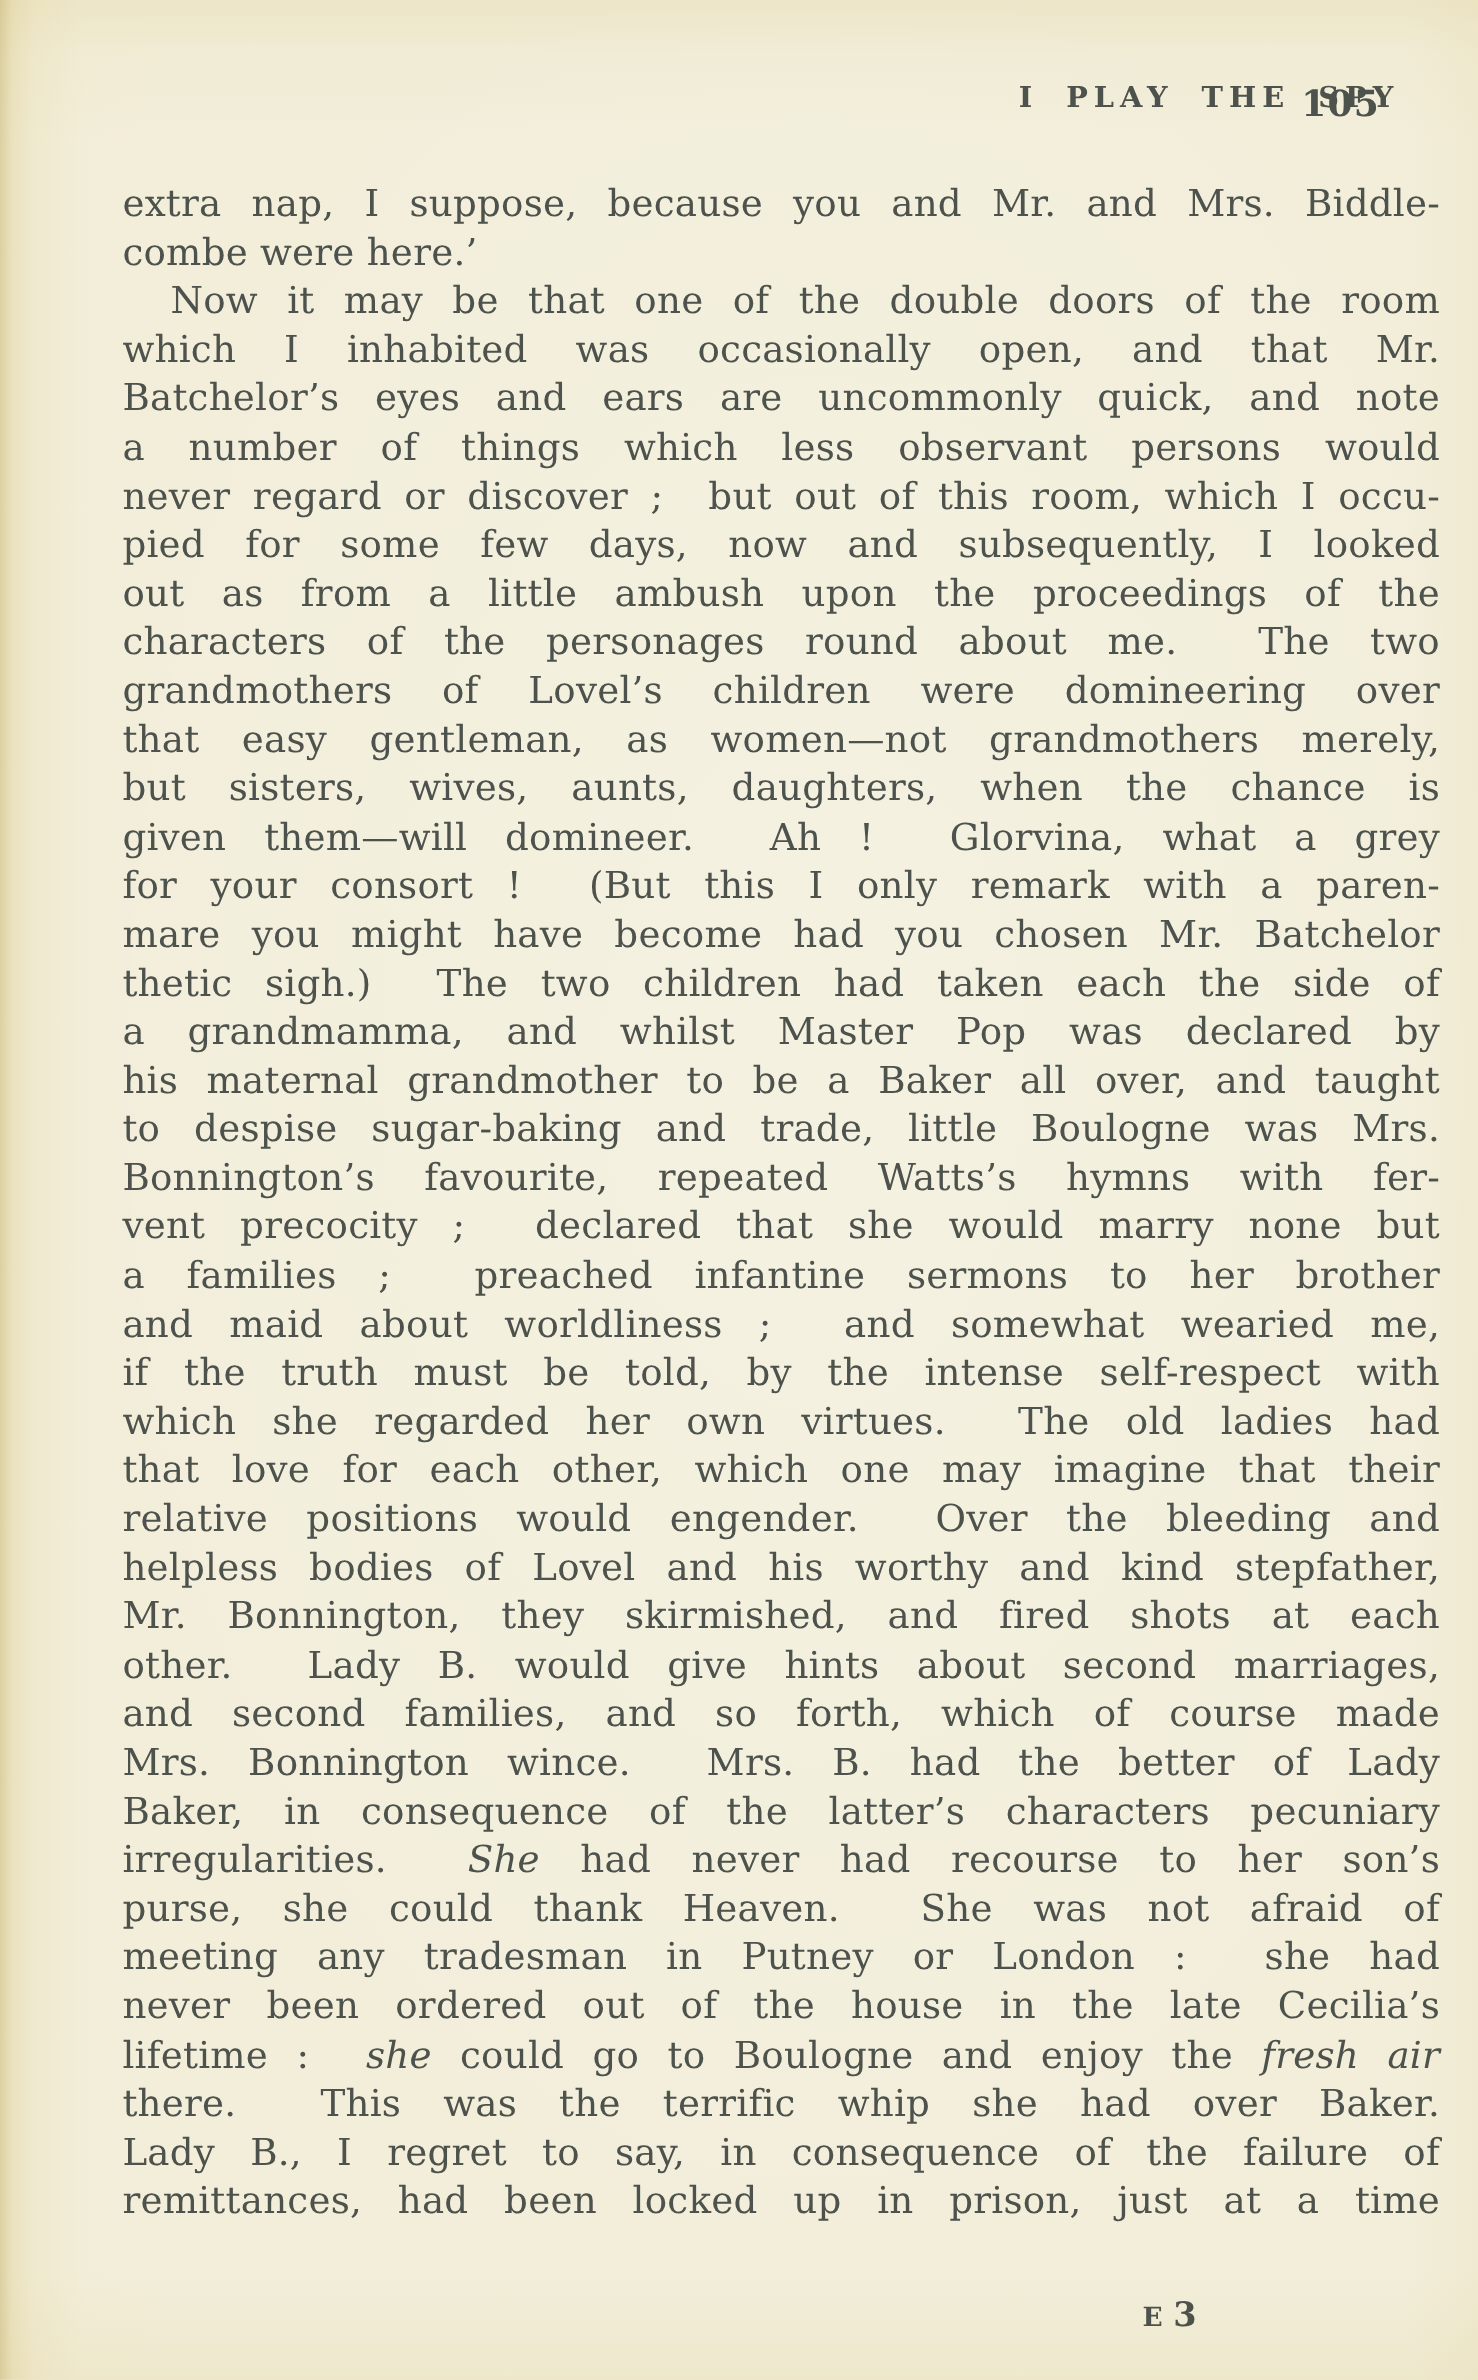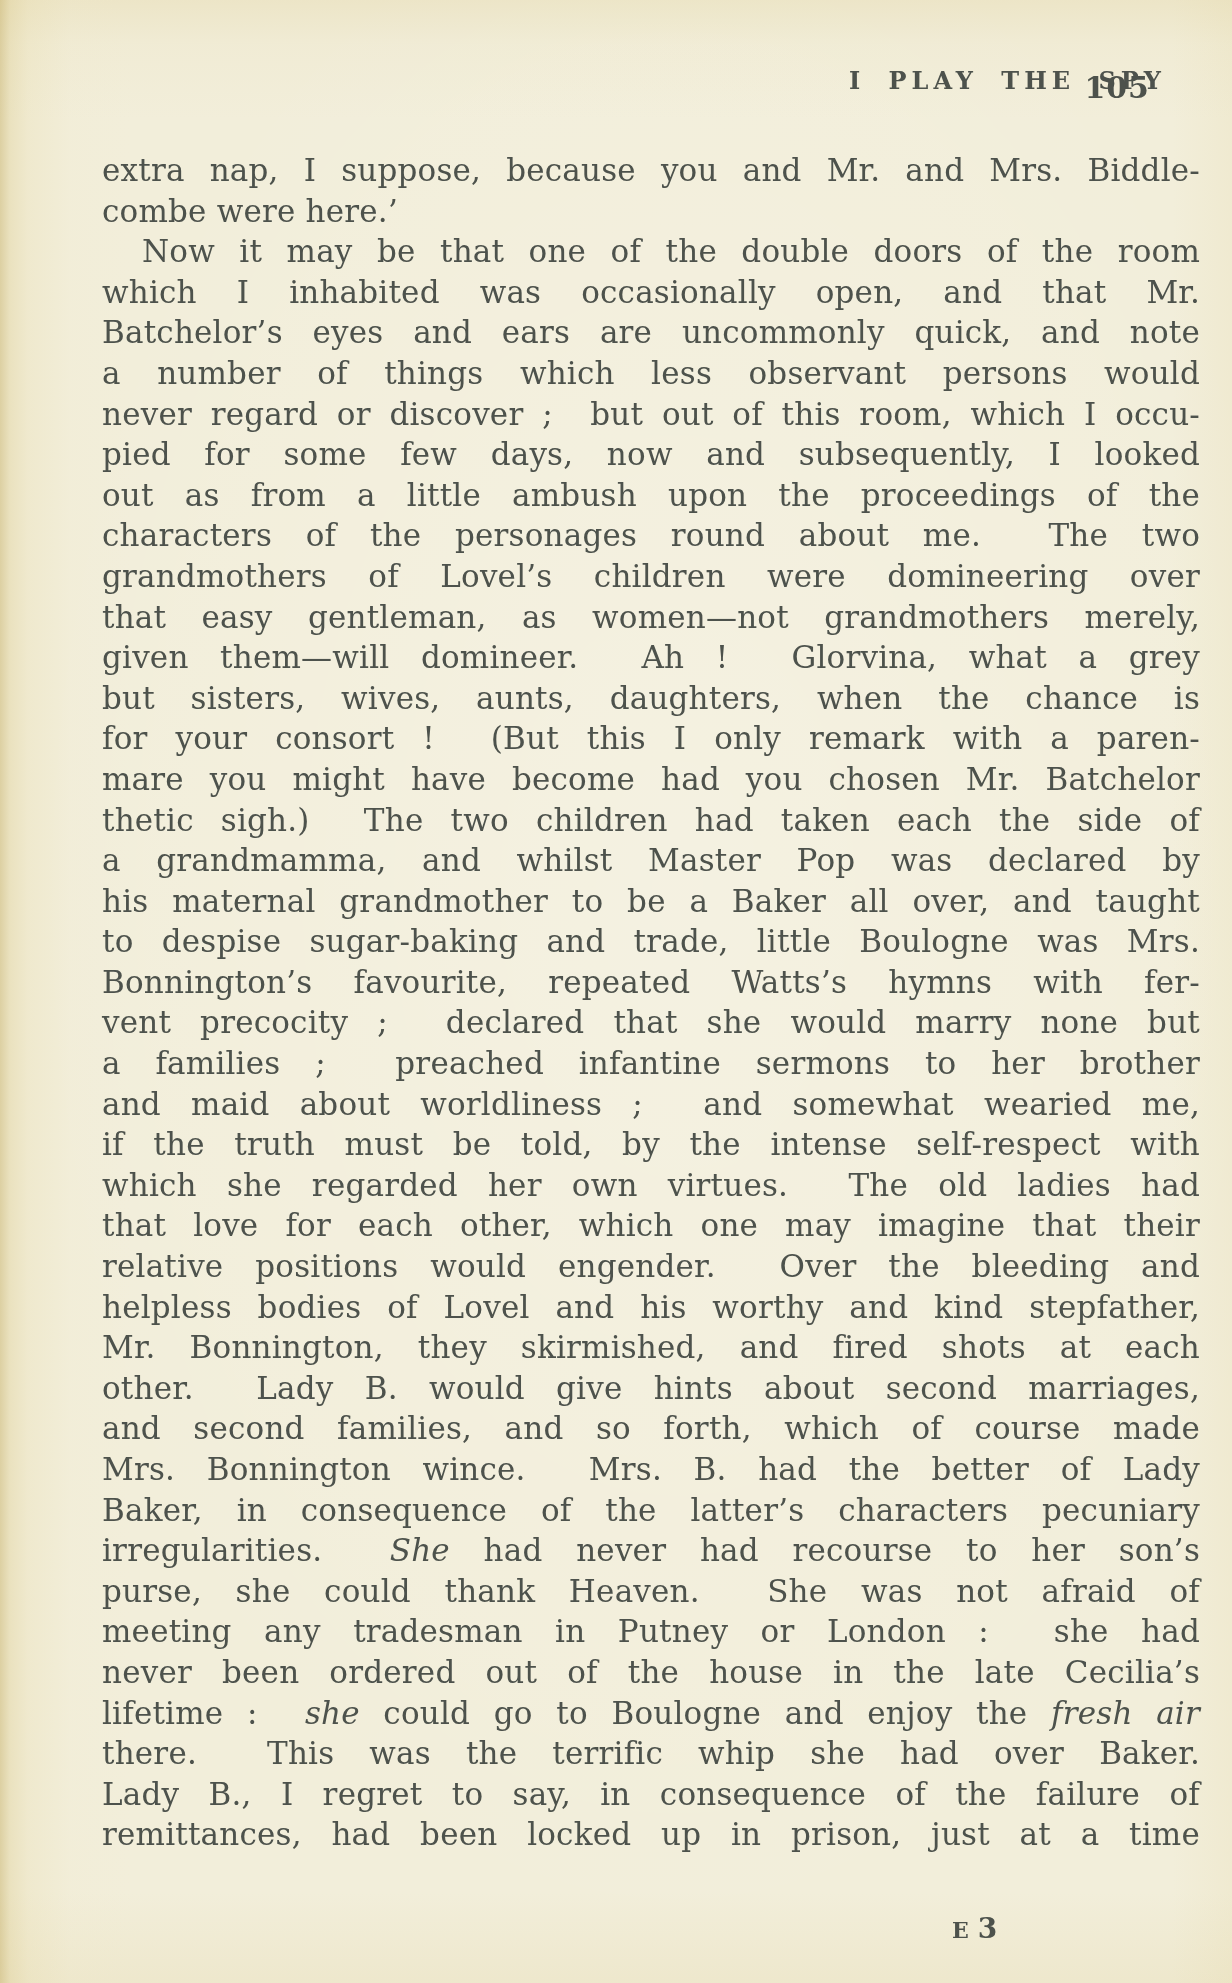--- a/index.html
+++ b/index.html
@@ -109,22 +109,22 @@
       <div class="line indent">Now it may be that one of the double doors of the room</div>
       <div class="line">which I inhabited was occasionally open, and that Mr.</div>
       <div class="line">Batchelor’s eyes and ears are uncommonly quick, and note</div>
       <div class="line">a number of things which less observant persons would</div>
       <div class="line">never regard or discover ;  but out of this room, which I occu-</div>
       <div class="line">pied for some few days, now and subsequently, I looked</div>
       <div class="line">out as from a little ambush upon the proceedings of the</div>
       <div class="line">characters of the personages round about me.  The two</div>
       <div class="line">grandmothers of Lovel’s children were domineering over</div>
       <div class="line">that easy gentleman, as women—not grandmothers merely,</div>
+      <div class="line">but sisters, wives, aunts, daughters, when the chance is</div>
       <div class="line">given them—will domineer.  Ah !  Glorvina, what a grey</div>
-      <div class="line">but sisters, wives, aunts, daughters, when the chance is</div>
       <div class="line">for your consort !  (But this I only remark with a paren-</div>
       <div class="line">mare you might have become had you chosen Mr. Batchelor</div>
       <div class="line">thetic sigh.)  The two children had taken each the side of</div>
       <div class="line">a grandmamma, and whilst Master Pop was declared by</div>
       <div class="line">his maternal grandmother to be a Baker all over, and taught</div>
       <div class="line">to despise sugar-baking and trade, little Boulogne was Mrs.</div>
       <div class="line">Bonnington’s favourite, repeated Watts’s hymns with fer-</div>
       <div class="line">vent precocity ;  declared that she would marry none but</div>
       <div class="line">a families ;  preached infantine sermons to her brother</div>
       <div class="line">and maid about worldliness ;  and somewhat wearied me,</div>

